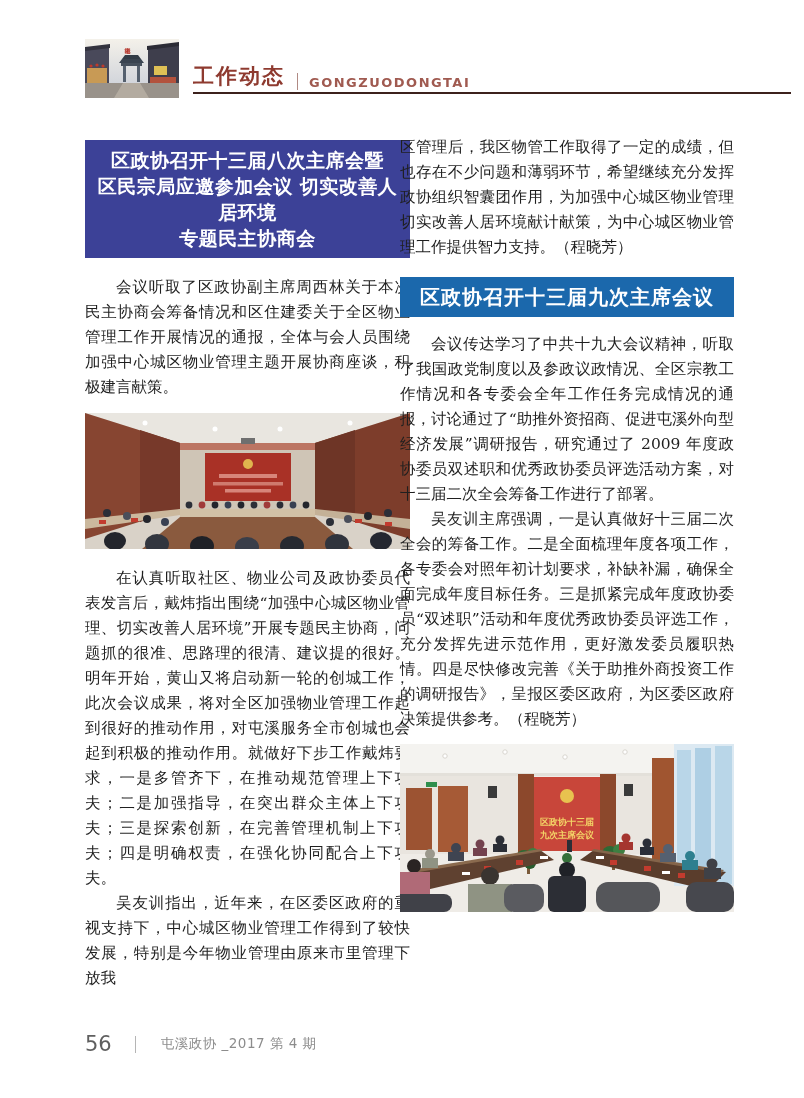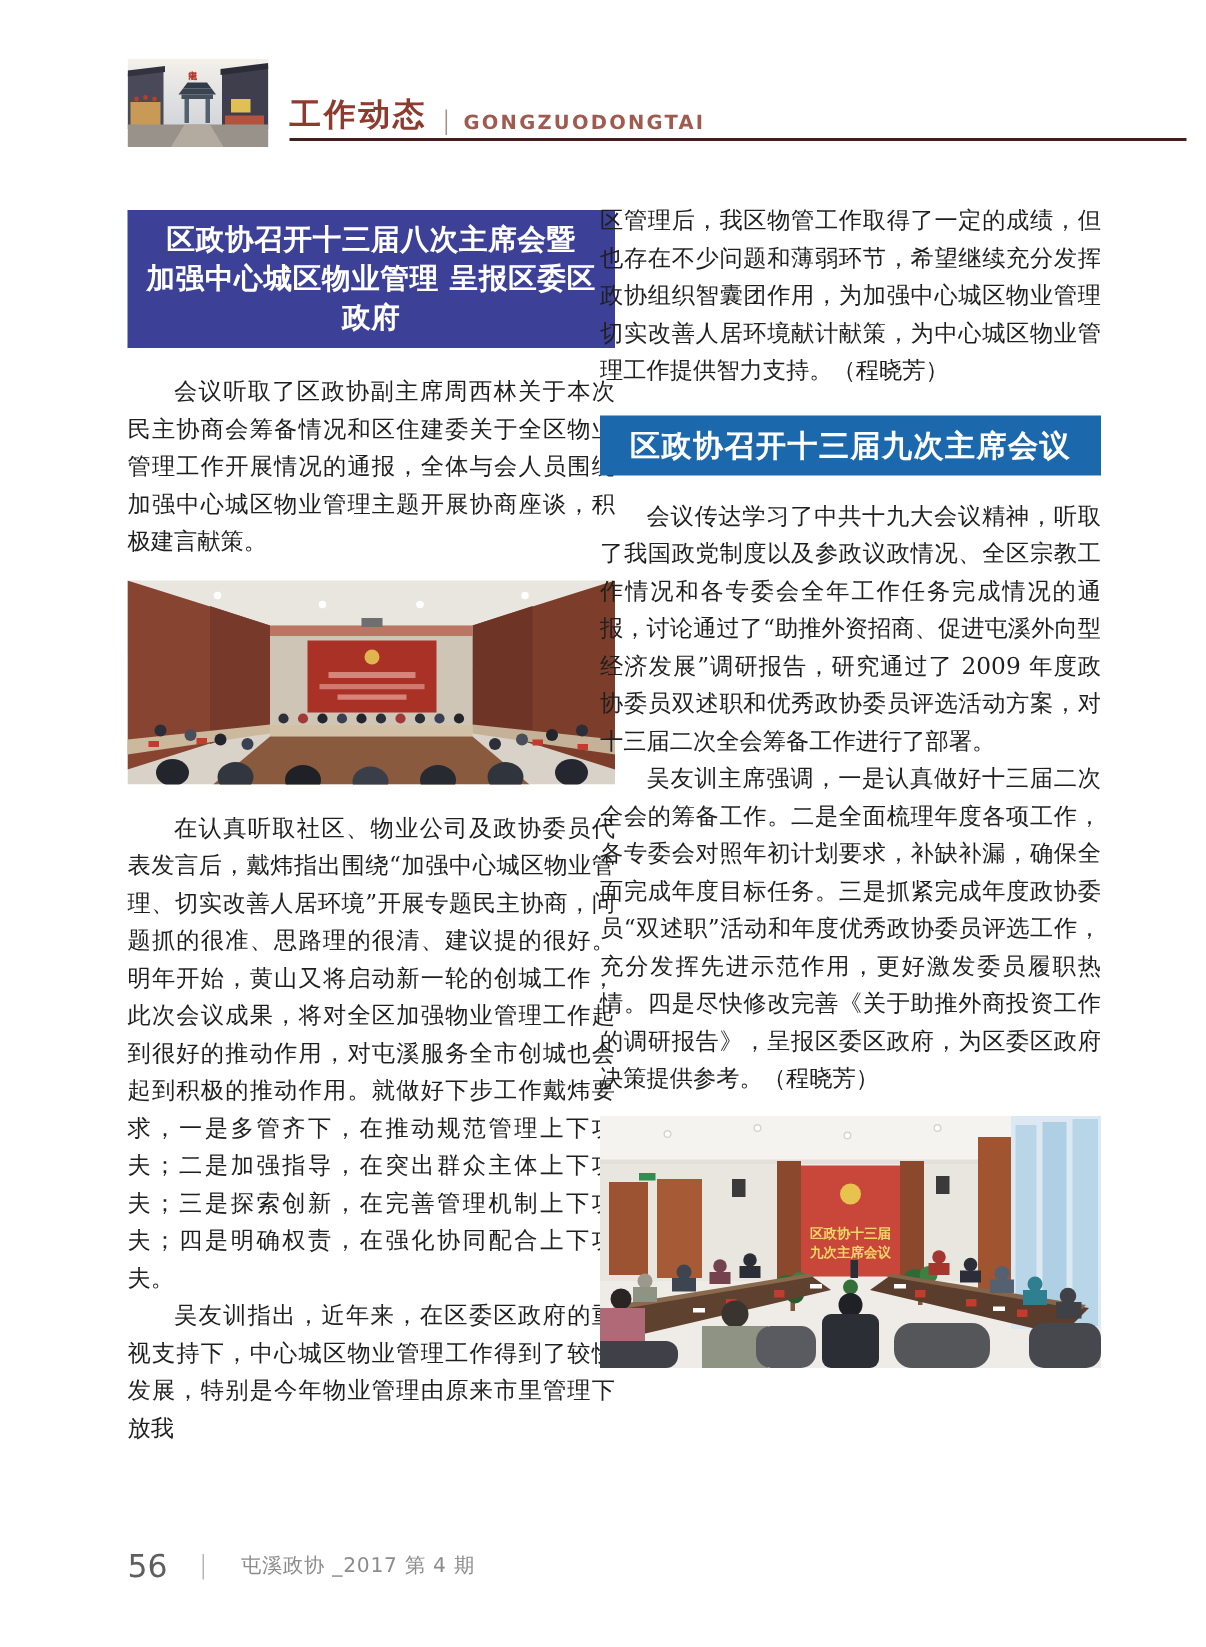--- a/index.html
+++ b/index.html
@@ -88,21 +88,22 @@
       <span class="section-title">工作动态</span>
       <span class="hdr-divider"></span>
       <span class="section-subtitle">GONGZUODONGTAI</span>
     </div>
     <div class="hdr-rule"></div>
   </div>
 
   <section class="col col-left">
     <div class="title-box box1">
       <div>区政协召开十三届八次主席会暨</div>
-      <div>加强中心城区物业管理 呈报区委区政府</div>
+      <div>区民宗局应邀参加会议 切实改善人居环境</div>
+      <div>专题民主协商会</div>
     </div>
 
     <p class="indent">会议听取了区政协副主席周西林关于本次民主协商会筹备情况和区住建委关于全区物业管理工作开展情况的通报，全体与会人员围绕加强中心城区物业管理主题开展协商座谈，积极建言献策。</p>
 
     <figure class="photo1">
       <svg width="325" height="136" viewBox="0 0 325 136" xmlns="http://www.w3.org/2000/svg">
         <rect width="325" height="136" fill="#d9d2c8"></rect>
         <rect width="325" height="58" fill="#e9e6e0"></rect>
         <polygon points="0,0 95,30 0,48" fill="#ded9d2"></polygon>
         <polygon points="325,0 230,30 325,48" fill="#dcd7d0"></polygon>

